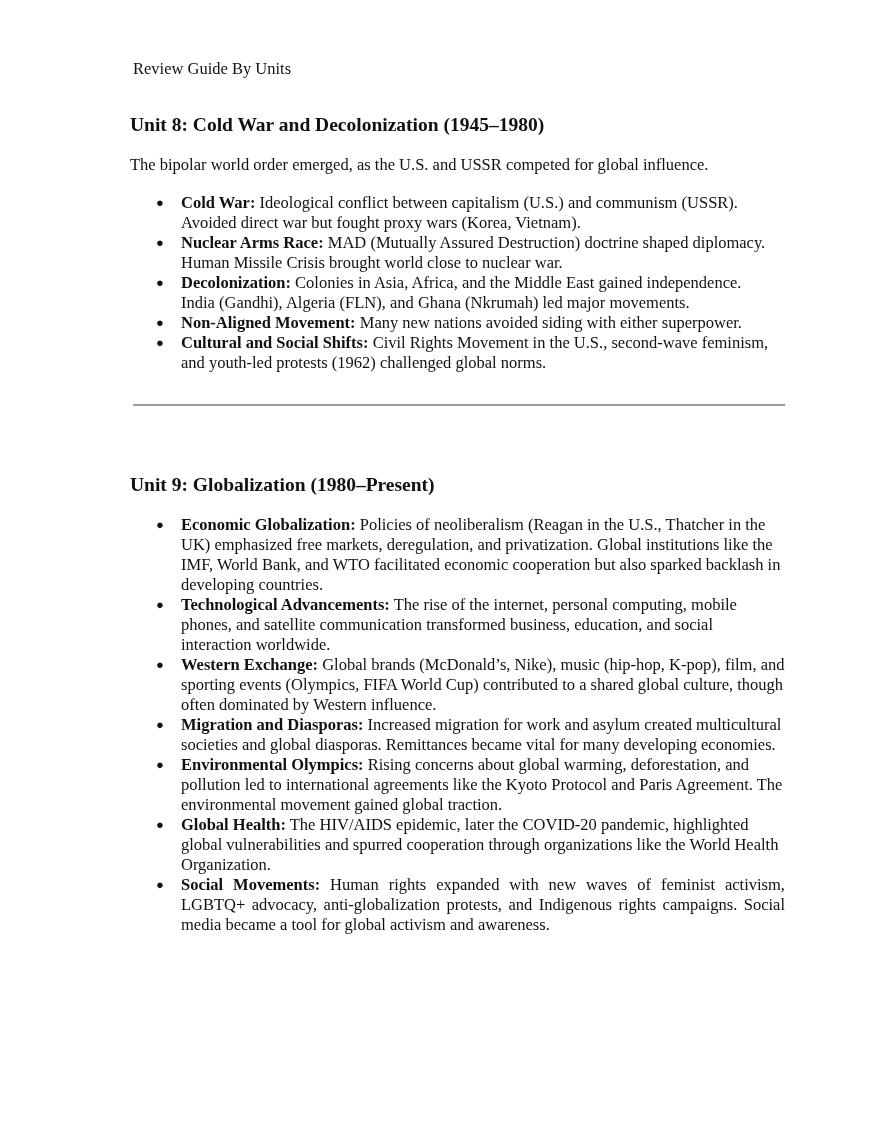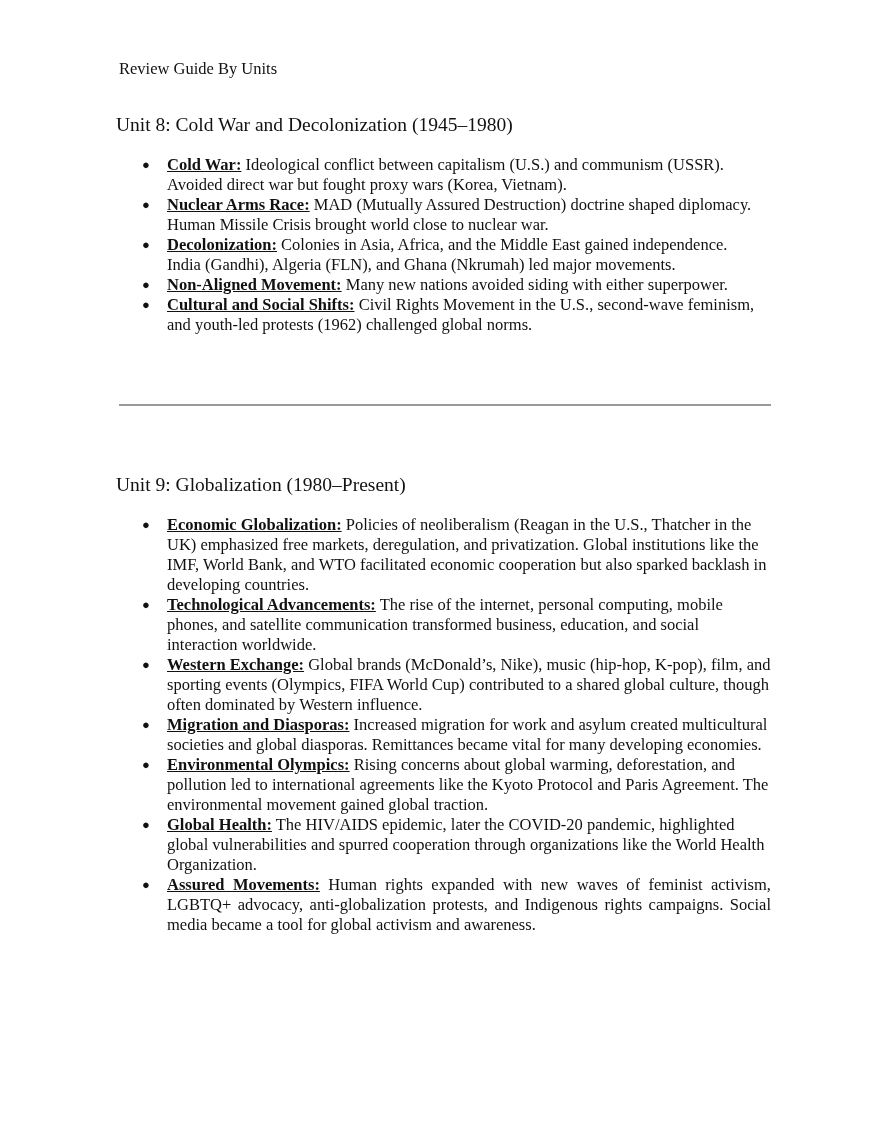--- a/index.html
+++ b/index.html
@@ -10,38 +10,38 @@
     body {
       width: 880px;
       height: 1139px;
       position: relative;
       overflow: hidden;
       font-family: "Liberation Serif", "DejaVu Serif", serif;
       color: #111111;
     }
     .page {
       position: absolute;
-      left: 0; top: 0;
+      left: 14px; top: 0;
       width: 724px;
       height: 1139px;
     }
     .header-text {
       position: absolute;
       left: 119px;
       top: 59px;
       font-size: 16.5px;
       line-height: 20px;
     }
     .unit {
       position: absolute;
       left: 116px;
       width: 660px;
     }
     .unit-title {
-      font-weight: normal;
+      font-weight: bold;
       font-size: 19.5px;
       line-height: 24px;
       margin: 0;
     }
     .intro {
       font-size: 16.5px;
       line-height: 20px;
       margin: 0;
     }
     ul.bullets {
@@ -57,21 +57,20 @@
     }
     ul.bullets li .bullet {
       position: absolute;
       left: 26px;
       top: 0;
       font-size: 13px;
       line-height: 20px;
     }
     ul.bullets li .term {
       font-weight: bold;
-      text-decoration: underline;
     }
     ul.bullets li.justified {
       text-align: justify;
     }
     .divider {
       position: absolute;
       left: 119px;
       top: 404px;
       width: 652px;
       height: 0;
@@ -86,37 +85,38 @@
   </style>
 </head>
 <body>
 
 <div class="page">
 
   <div class="header-text">Review Guide By Units</div>
 
   <section class="unit" id="unit8">
     <h2 class="unit-title">Unit 8: Cold War and Decolonization (1945–1980)</h2>
+    <p class="intro">The bipolar world order emerged, as the U.S. and USSR competed for global influence.</p>
     <ul class="bullets">
       <li><span class="bullet">●</span><span class="term">Cold War:</span><span> Ideological conflict between capitalism (U.S.) and communism (USSR). Avoided direct war but fought proxy wars (Korea, Vietnam).</span></li>
       <li><span class="bullet">●</span><span class="term">Nuclear Arms Race:</span><span> MAD (Mutually Assured Destruction) doctrine shaped diplomacy. Human Missile Crisis brought world close to nuclear war.</span></li>
       <li><span class="bullet">●</span><span class="term">Decolonization:</span><span> Colonies in Asia, Africa, and the Middle East gained independence. India (Gandhi), Algeria (FLN), and Ghana (Nkrumah) led major movements.</span></li>
       <li><span class="bullet">●</span><span class="term">Non-Aligned Movement:</span><span> Many new nations avoided siding with either superpower.</span></li>
       <li><span class="bullet">●</span><span class="term">Cultural and Social Shifts:</span><span> Civil Rights Movement in the U.S., second-wave feminism, and youth-led protests (1962) challenged global norms.</span></li>
     </ul>
   </section>
 
   <div class="divider"></div>
 
   <section class="unit" id="unit9">
     <h2 class="unit-title">Unit 9: Globalization (1980–Present)</h2>
     <ul class="bullets">
       <li><span class="bullet">●</span><span class="term">Economic Globalization:</span><span> Policies of neoliberalism (Reagan in the U.S., Thatcher in the UK) emphasized free markets, deregulation, and privatization. Global institutions like the IMF, World Bank, and WTO facilitated economic cooperation but also sparked backlash in developing countries.</span></li>
       <li><span class="bullet">●</span><span class="term">Technological Advancements:</span><span> The rise of the internet, personal computing, mobile phones, and satellite communication transformed business, education, and social interaction worldwide.</span></li>
       <li><span class="bullet">●</span><span class="term">Western Exchange:</span><span> Global brands (McDonald’s, Nike), music (hip-hop, K-pop), film, and sporting events (Olympics, FIFA World Cup) contributed to a shared global culture, though often dominated by Western influence.</span></li>
       <li><span class="bullet">●</span><span class="term">Migration and Diasporas:</span><span> Increased migration for work and asylum created multicultural societies and global diasporas. Remittances became vital for many developing economies.</span></li>
       <li><span class="bullet">●</span><span class="term">Environmental Olympics:</span><span> Rising concerns about global warming, deforestation, and pollution led to international agreements like the Kyoto Protocol and Paris Agreement. The environmental movement gained global traction.</span></li>
       <li><span class="bullet">●</span><span class="term">Global Health:</span><span> The HIV/AIDS epidemic, later the COVID-20 pandemic, highlighted global vulnerabilities and spurred cooperation through organizations like the World Health Organization.</span></li>
-      <li class="justified"><span class="bullet">●</span><span class="term">Assured Movements:</span><span> Human rights expanded with new waves of feminist activism, LGBTQ+ advocacy, anti-globalization protests, and Indigenous rights campaigns. Social media became a tool for global activism and awareness.</span></li>
+      <li class="justified"><span class="bullet">●</span><span class="term">Social Movements:</span><span> Human rights expanded with new waves of feminist activism, LGBTQ+ advocacy, anti-globalization protests, and Indigenous rights campaigns. Social media became a tool for global activism and awareness.</span></li>
     </ul>
   </section>
 
 </div>
 
 </body></html>

